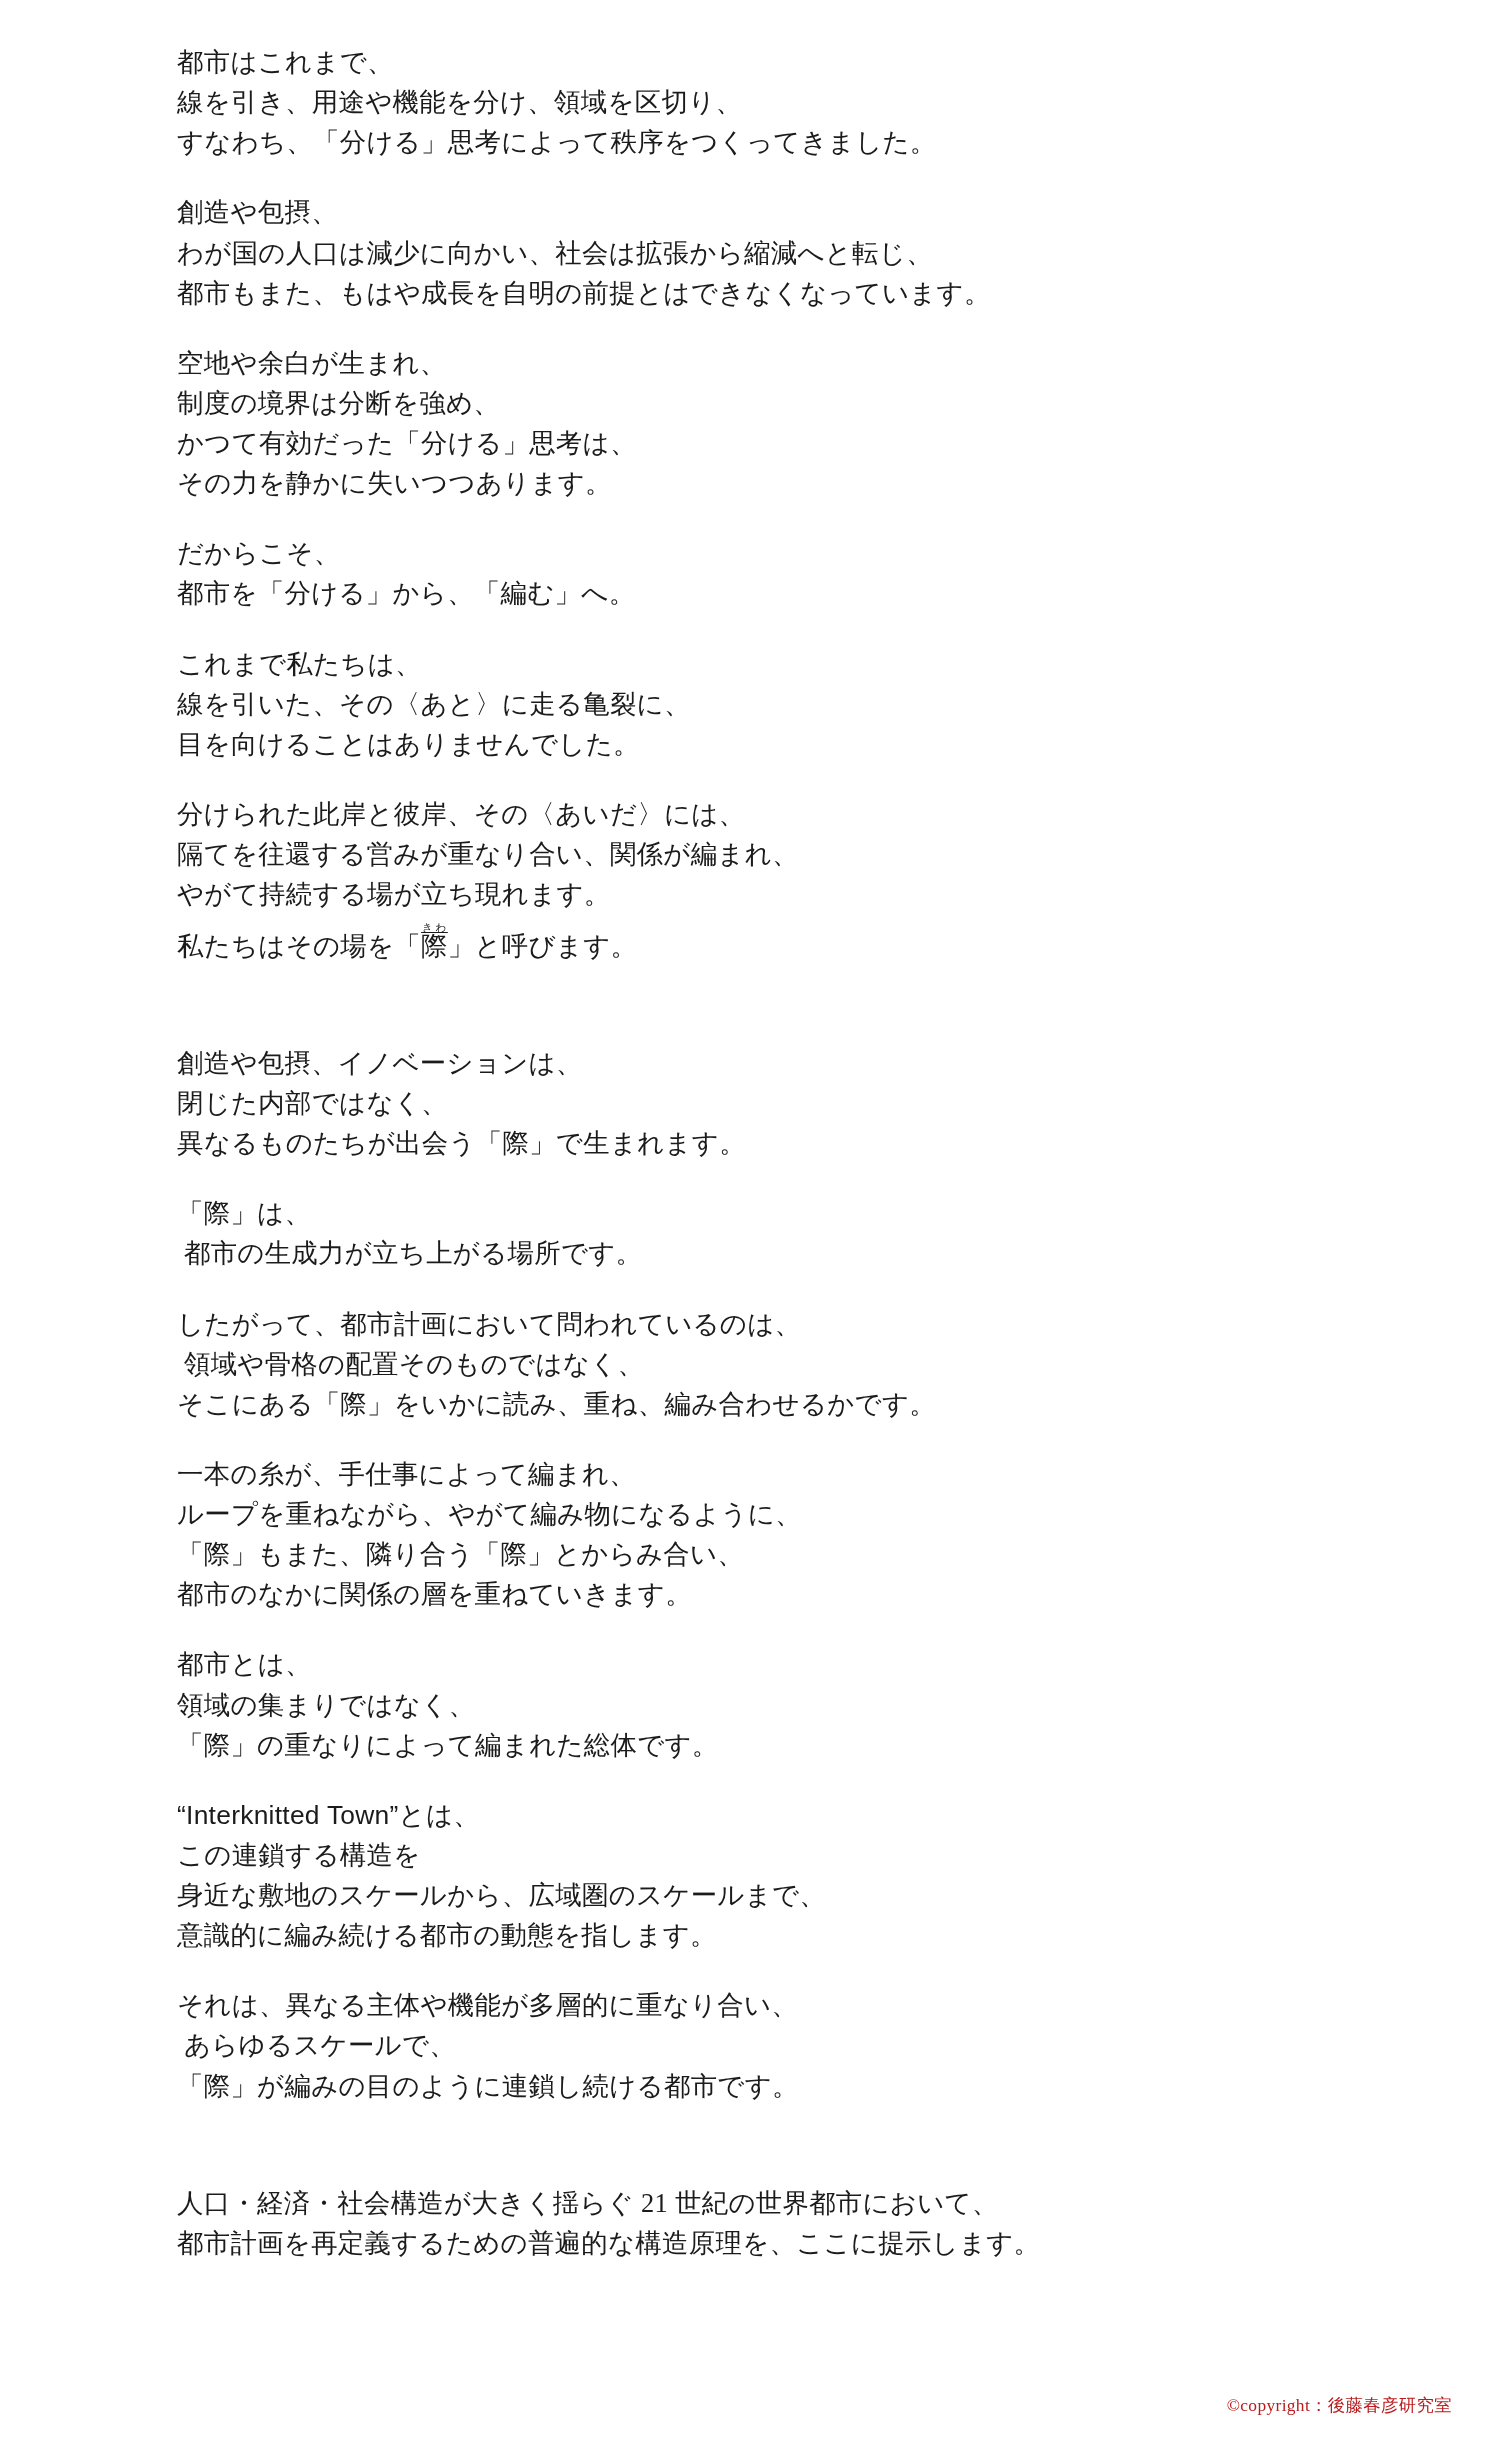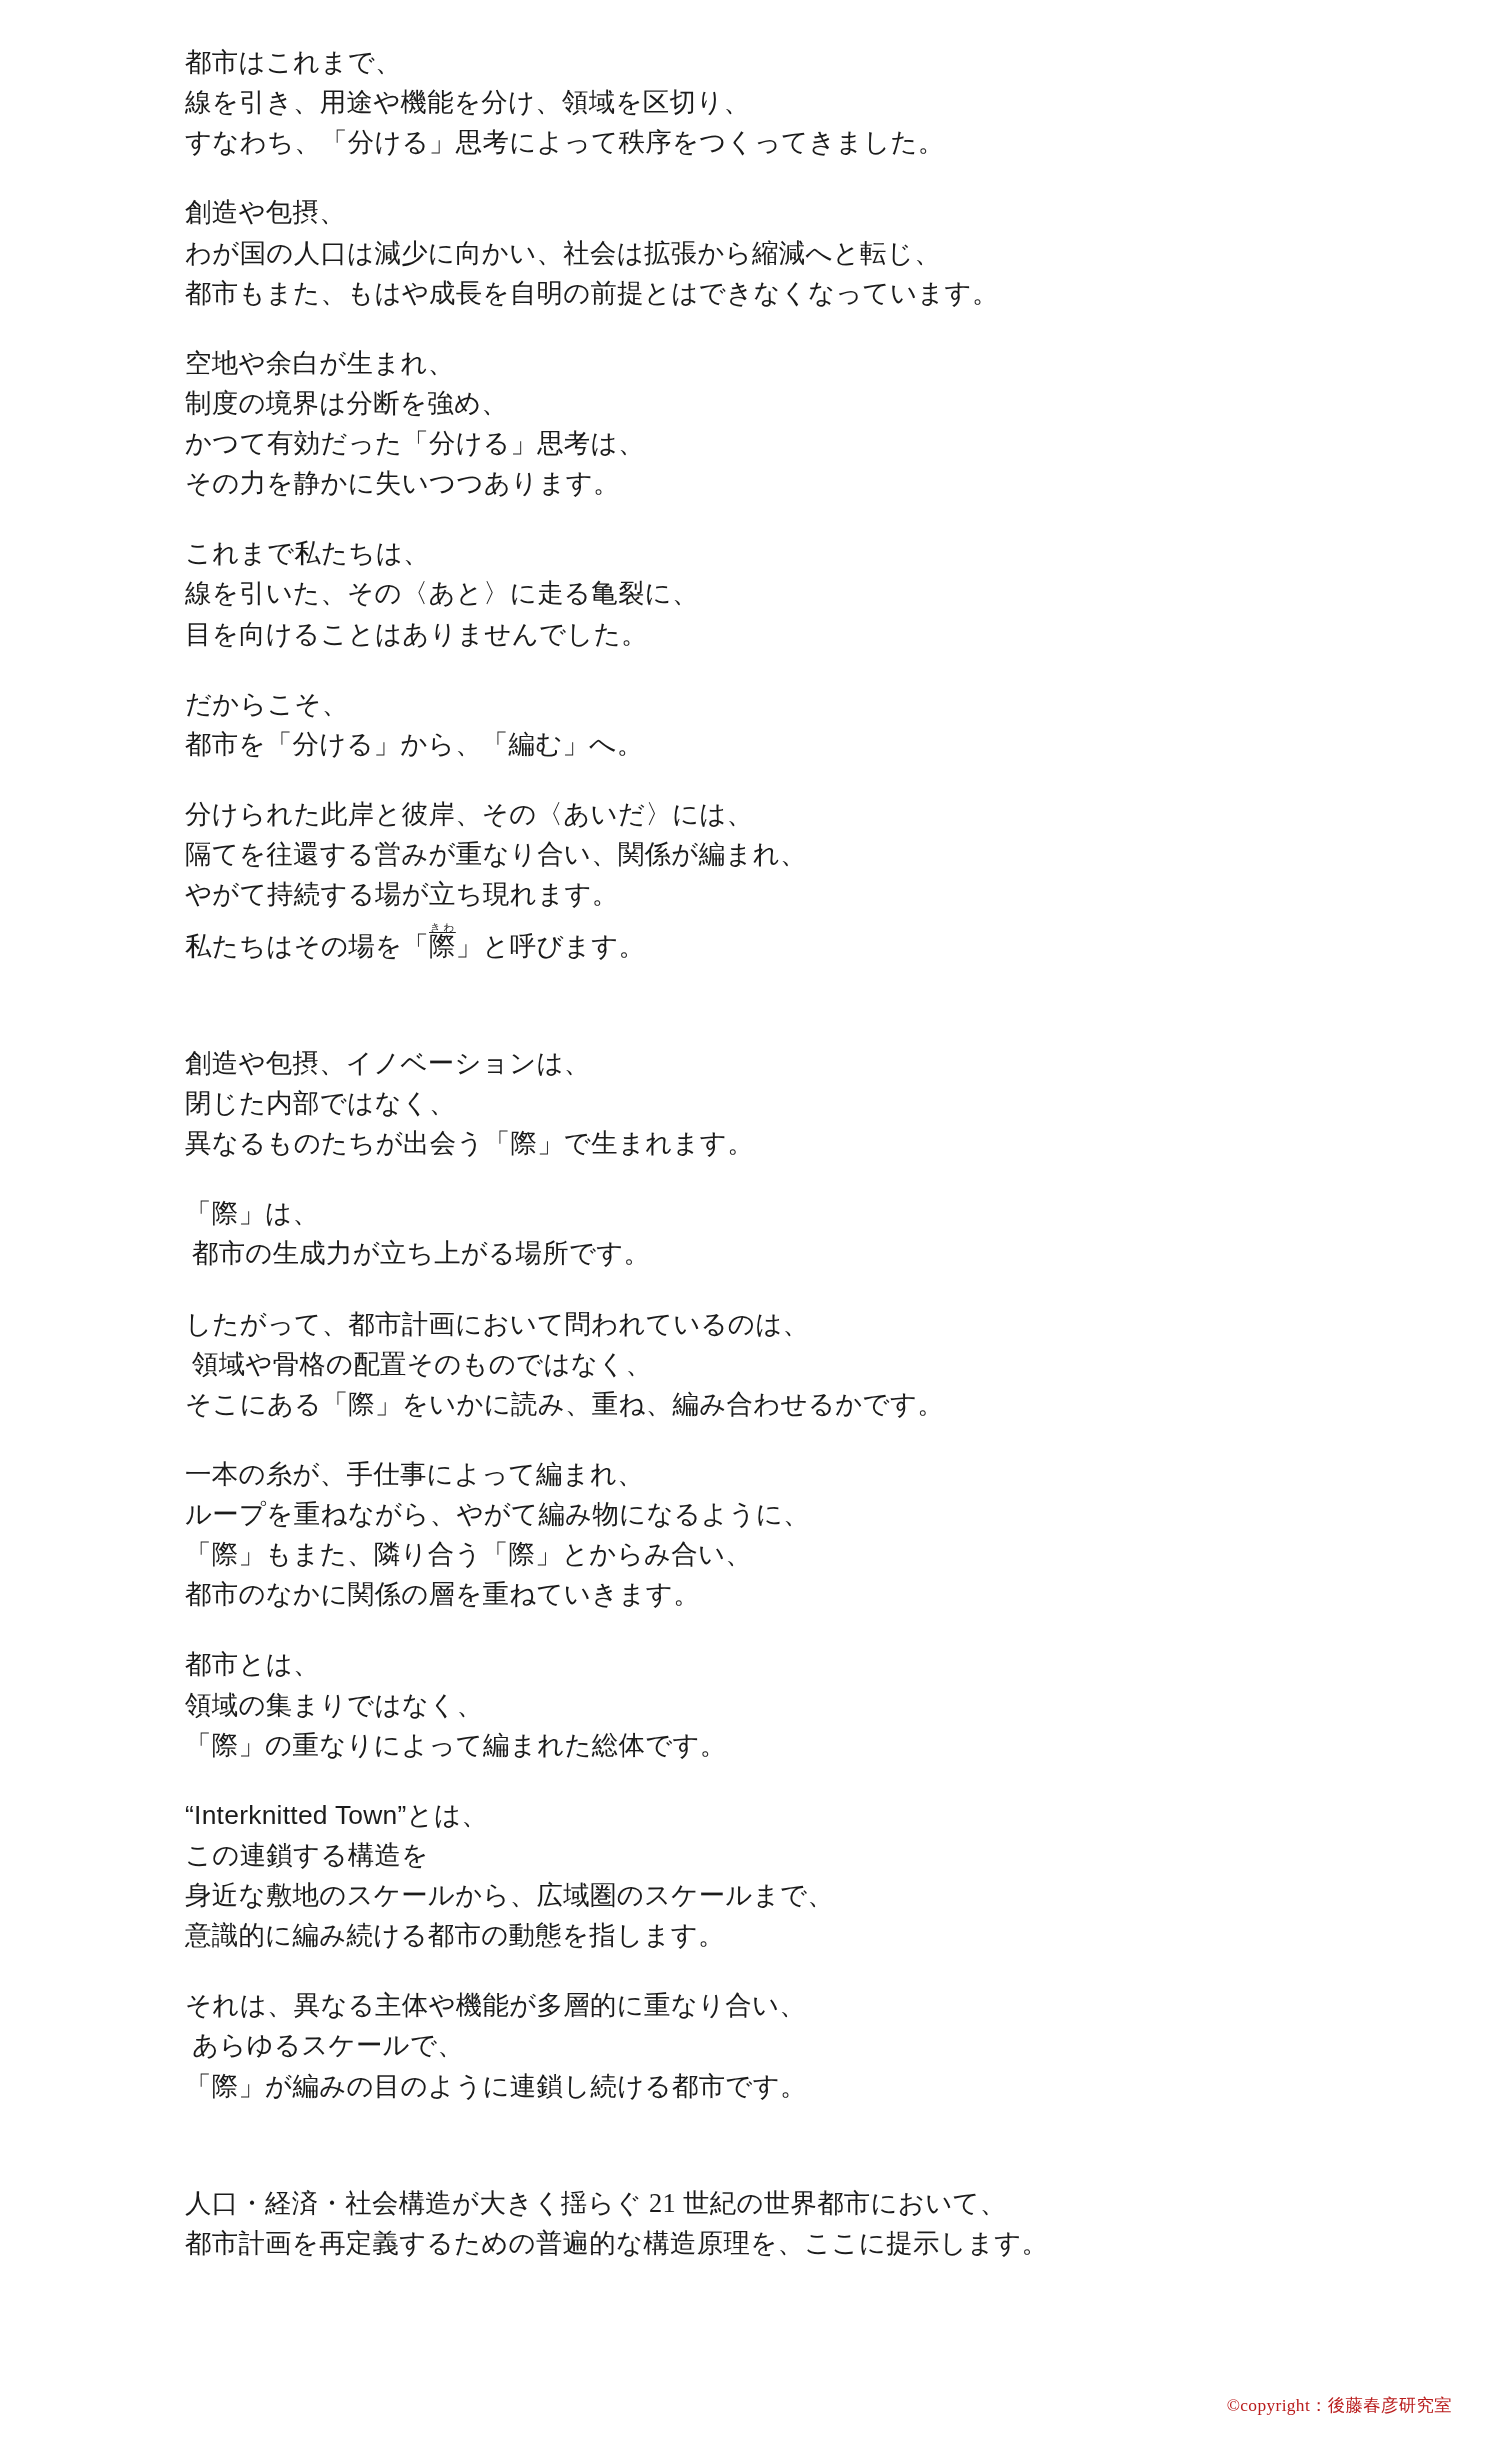--- a/index.html
+++ b/index.html
@@ -12,21 +12,21 @@
     min-height: 2450px;
     font-family: "Liberation Serif", "DejaVu Serif", serif;
     color: #1a1a1a;
     position: relative;
   }
   .page {
     position: relative;
     width: 1510px;
     min-height: 2450px;
     box-sizing: border-box;
-    padding: 42px 0 0 13px;
+    padding: 42px 0 0 5px;
   }
   .body-text {
     margin-left: 172px;
     margin-right: 136px;
     font-size: 26.4px;
     line-height: 1.52;
     letter-spacing: 0.012em;
     color: #1b1b1b;
   }
   .para {
@@ -85,28 +85,28 @@
     </div>
 
     <div class="para">
       <div class="line">空地や余白が生まれ、</div>
       <div class="line">制度の境界は分断を強め、</div>
       <div class="line">かつて有効だった「分ける」思考は、</div>
       <div class="line">その力を静かに失いつつあります。</div>
     </div>
 
     <div class="para">
+      <div class="line">だからこそ、</div>
+      <div class="line">都市を「分ける」から、「編む」へ。</div>
+    </div>
+
+    <div class="para">
       <div class="line">これまで私たちは、</div>
       <div class="line">線を引いた、その〈あと〉に走る亀裂に、</div>
       <div class="line">目を向けることはありませんでした。</div>
-    </div>
-
-    <div class="para">
-      <div class="line">だからこそ、</div>
-      <div class="line">都市を「分ける」から、「編む」へ。</div>
     </div>
 
     <div class="para" style="margin-bottom:7.5px;">
       <div class="line">分けられた此岸と彼岸、その〈あいだ〉には、</div>
       <div class="line">隔てを往還する営みが重なり合い、関係が編まれ、</div>
       <div class="line">やがて持続する場が立ち現れます。</div>
     </div>
 
     <div class="para">
       <div class="line ruby-wrap"><span>私たちはその場を「</span><ruby><span>際</span><rt>きわ</rt></ruby><span>」と呼びます。</span></div>

